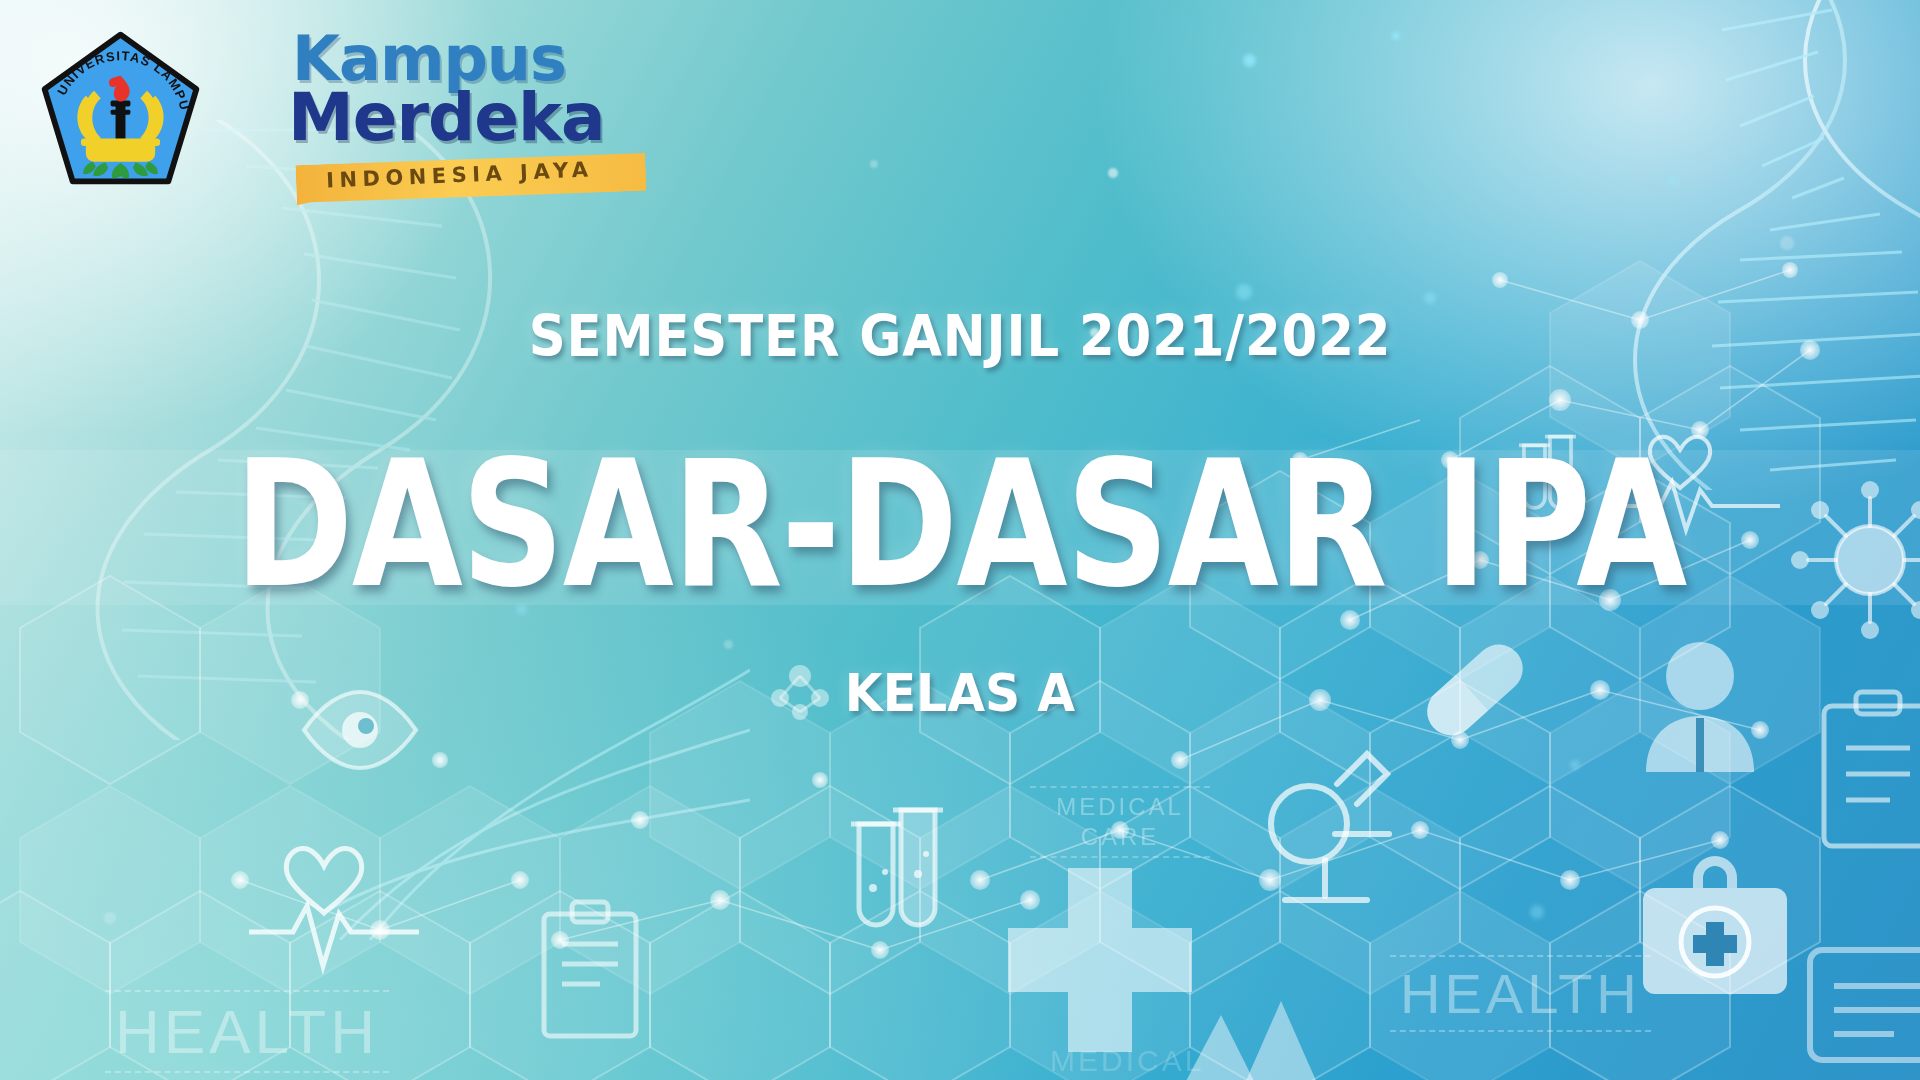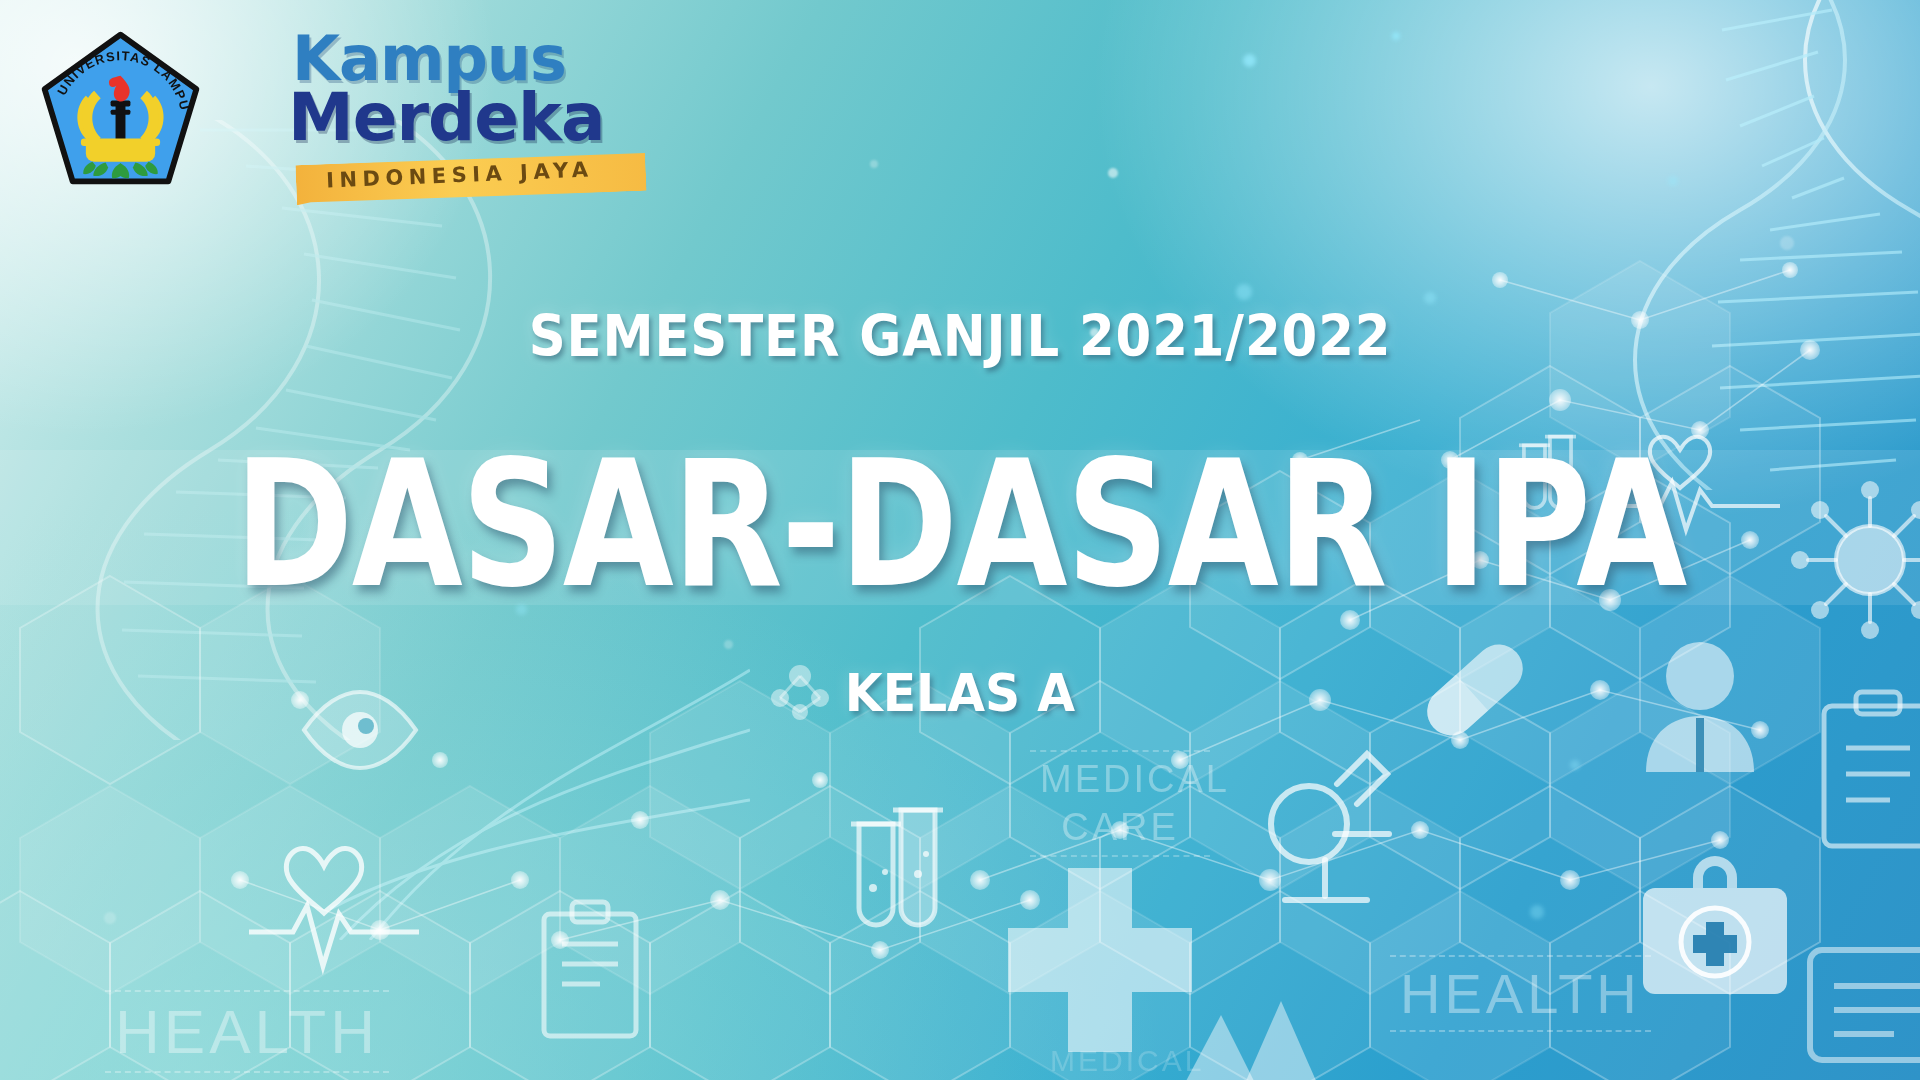--- a/index.html
+++ b/index.html
@@ -388,21 +388,21 @@
   <div class="dot glow" style="left:1668px;top:176px;width:10px;height:10px;opacity:.5"></div>
   <div class="dot" style="left:1780px;top:236px;width:14px;height:14px;opacity:.4"></div>
   <div class="dot glow" style="left:516px;top:604px;width:11px;height:11px;opacity:.5"></div>
   <div class="dot" style="left:724px;top:640px;width:9px;height:9px;opacity:.45"></div>
   <div class="dot glow" style="left:1570px;top:760px;width:10px;height:10px;opacity:.45"></div>
   <div class="dot" style="left:104px;top:912px;width:12px;height:12px;opacity:.35"></div>
   <div class="dot glow" style="left:1530px;top:905px;width:14px;height:14px;opacity:.45"></div>
 
   <div class="word" style="left:105px;top:990px;font-size:62px;">HEALTH</div>
 
-  <div class="word sm" style="left:1030px;top:750px;font-size:38px;line-height:1.25;width:160px;
+  <div class="word sm" style="left:1030px;top:786px;font-size:24px;line-height:1.25;width:160px;
               border-top:2px dashed rgba(255,255,255,.26);border-bottom:2px dashed rgba(255,255,255,.26);">
     <span>MEDICAL CARE</span>
   </div>
 
   <div class="word" style="left:1390px;top:955px;font-size:56px;">HEALTH</div>
 
   <div class="word sm" style="left:1040px;top:1040px;font-size:30px;border:none;opacity:.55;">MEDICAL</div>
 
   <div id="logos">
 

